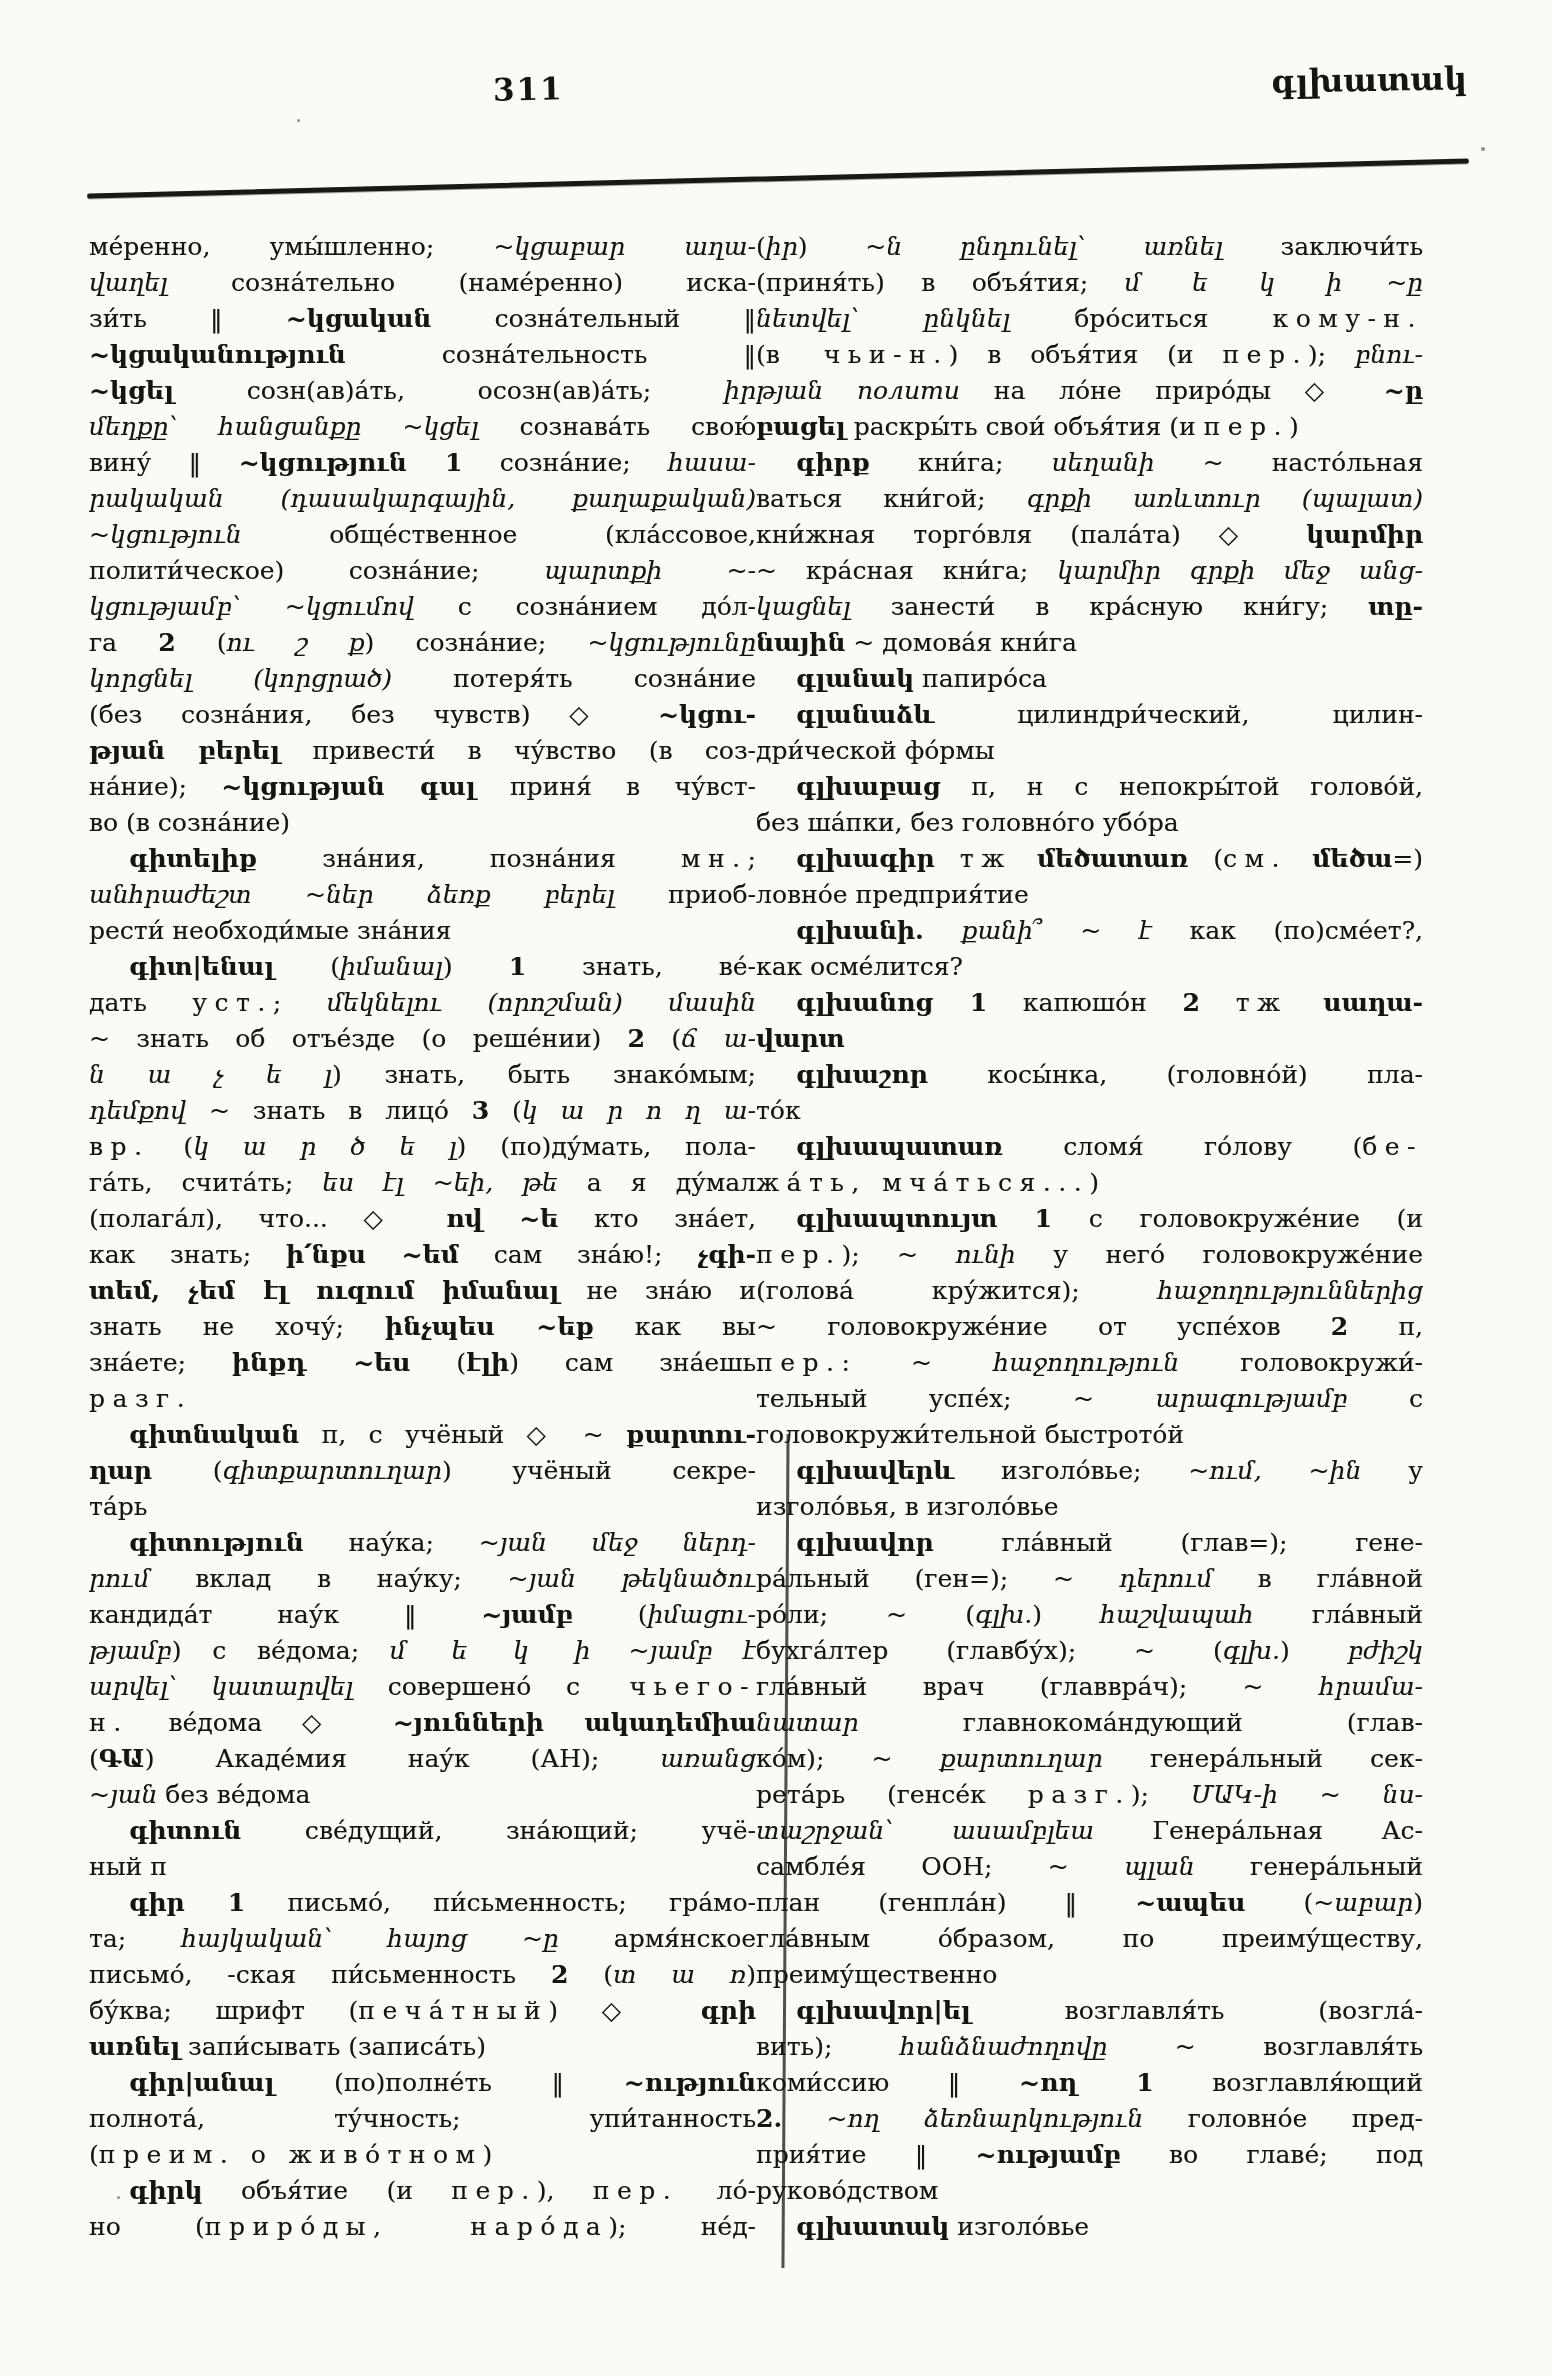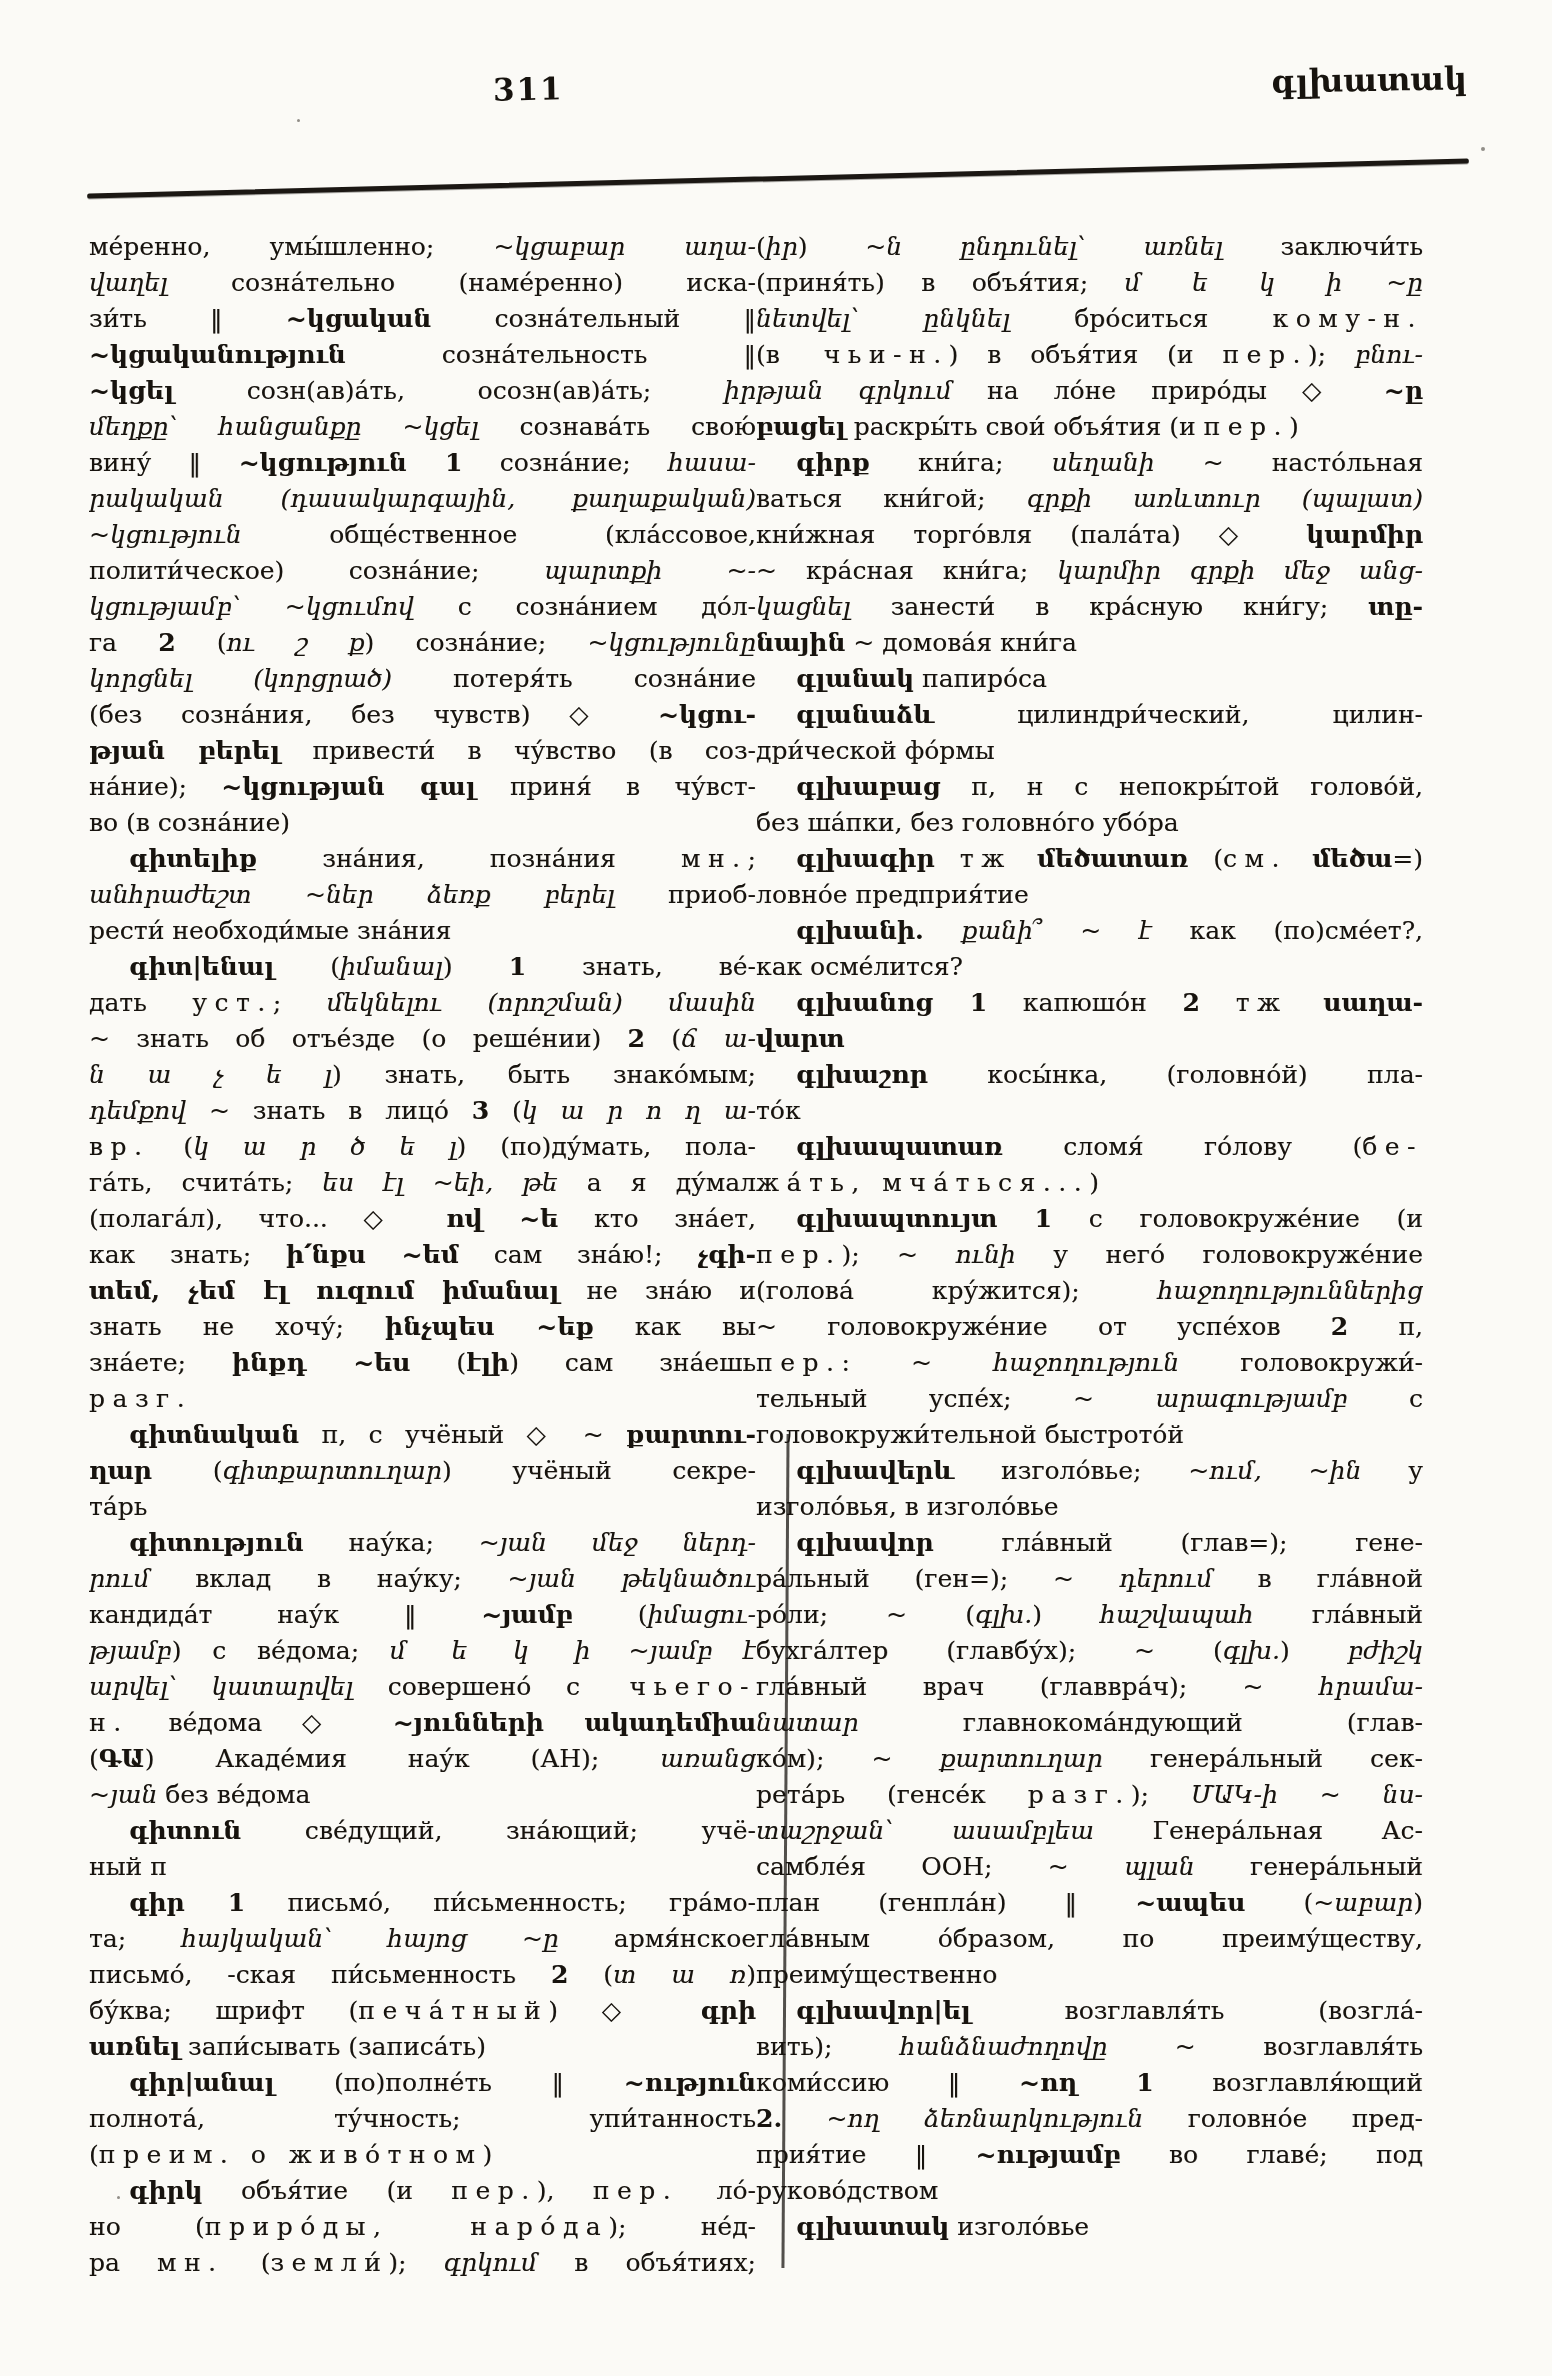--- a/index.html
+++ b/index.html
@@ -129,28 +129,27 @@
         <div class="line ind"><b>գիր 1</b><span> письмо́, пи́сьменность; гра́мо-</span></div>
         <div class="line"><span>та; </span><i>հայկական՝ հայոց ~ը</i><span> армя́нское</span></div>
         <div class="line"><span>письмо́, -ская пи́сьменность </span><b>2</b><span> (</span><i>տ ա ռ</i><span>)</span></div>
         <div class="line"><span>бу́ква; шрифт (</span><span class="sp">печа́тный</span><span>) ◇ </span><b>գրի</b></div>
         <div class="line end"><b>առնել</b><span> запи́сывать (записа́ть)</span></div>
         <div class="line ind"><b>գիր|անալ</b><span> (по)полне́ть ‖ </span><b>~ություն</b></div>
         <div class="line"><span>полнота́, ту́чность; упи́танность</span></div>
         <div class="line end"><span>(</span><span class="sp">преим. о живо́тном</span><span>)</span></div>
         <div class="line ind"><b>գիրկ</b><span> объя́тие (и </span><span class="sp">пер.</span><span>), </span><span class="sp">пер.</span><span> ло́-</span></div>
         <div class="line"><span>но (</span><span class="sp">приро́ды, наро́да</span><span>); не́д-</span></div>
-        <div class="line"><span>ра </span><span class="sp">мн.</span><span> (</span><span class="sp">земли́</span><span>); </span><i>գրկում</i><span> в объя́тиях;</span></div>
       </div>
     <div class="col">
         <div class="line"><span>(</span><i>իր</i><span>) </span><i>~ն ընդունել՝ առնել</i><span> заключи́ть</span></div>
         <div class="line"><span>(приня́ть) в объя́тия; </span><i class="sp">մ ե կ ի</i><span> </span><i>~ը</i></div>
         <div class="line"><i>նետվել՝ ընկնել</i><span> бро́ситься </span><span class="sp">кому-н.</span></div>
         <div class="line"><span>(</span><span class="sp">в чьи-н.</span><span>) в объя́тия (и </span><span class="sp">пер.</span><span>); </span><i>բնու-</i></div>
-        <div class="line"><i>թյան գրկում</i><span> на ло́не приро́ды ◇ </span><b>~ը</b></div>
+        <div class="line"><i>թյան полити</i><span> на ло́не приро́ды ◇ </span><b>~ը</b></div>
         <div class="line end"><b>բացել</b><span> раскры́ть свои́ объя́тия (и </span><span class="sp">пер.</span><span>)</span></div>
         <div class="line ind"><b>գիրք</b><span> кни́га; </span><i>սեղանի</i><span> ~ насто́льная</span></div>
         <div class="line"><span>ваться кни́гой; </span><i>գրքի առևտուր (պալատ)</i></div>
         <div class="line"><span>кни́жная торго́вля (пала́та) ◇ </span><b>կարմիր</b></div>
         <div class="line"><span>~ кра́сная кни́га; </span><i>կարմիր գրքի մեջ անց-</i></div>
         <div class="line"><i>կացնել</i><span> занести́ в кра́сную кни́гу; </span><b>տը-</b></div>
         <div class="line end"><b>նային</b><span> ~ домова́я кни́га</span></div>
         <div class="line ind end"><b>գլանակ</b><span> папиро́са</span></div>
         <div class="line ind"><b>գլանաձև</b><span> цилиндри́ческий, цилин-</span></div>
         <div class="line end"><span>дри́ческой фо́рмы</span></div>

